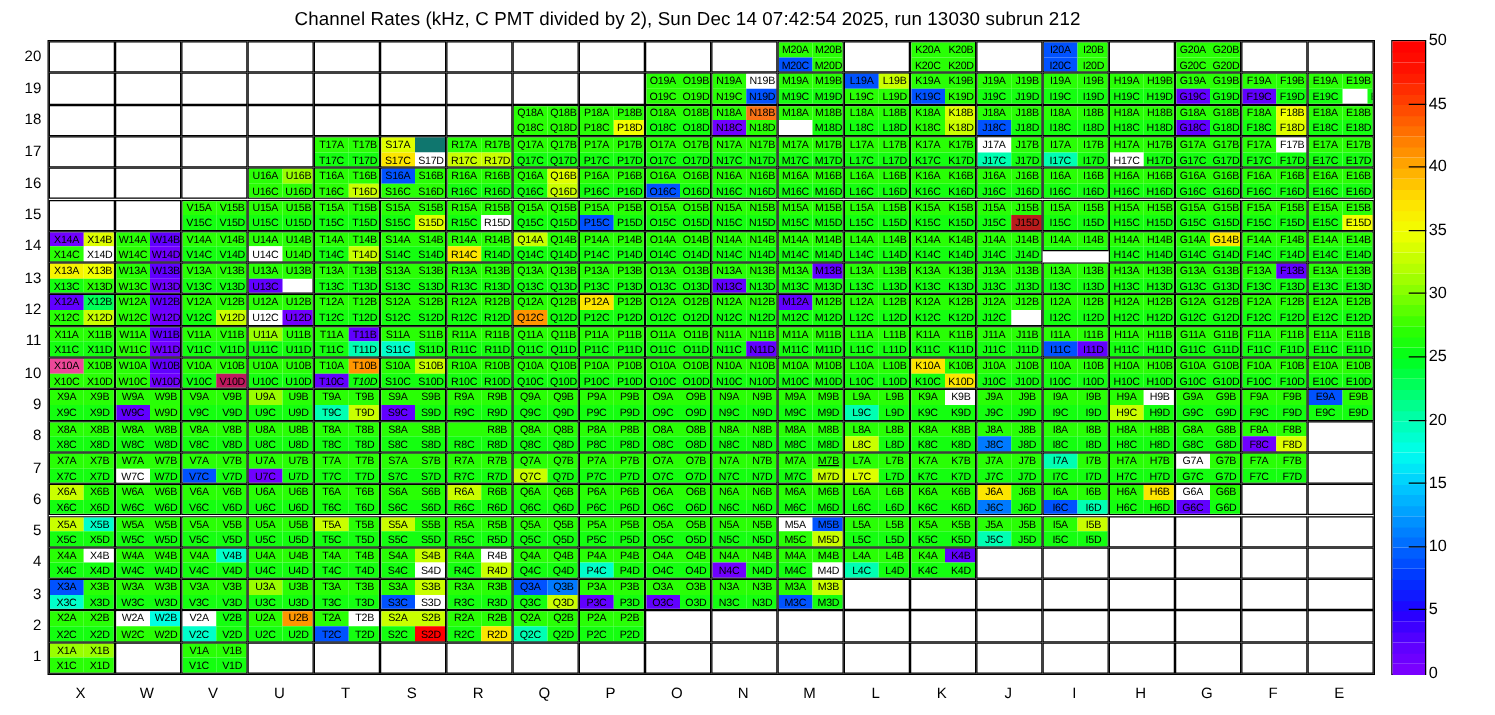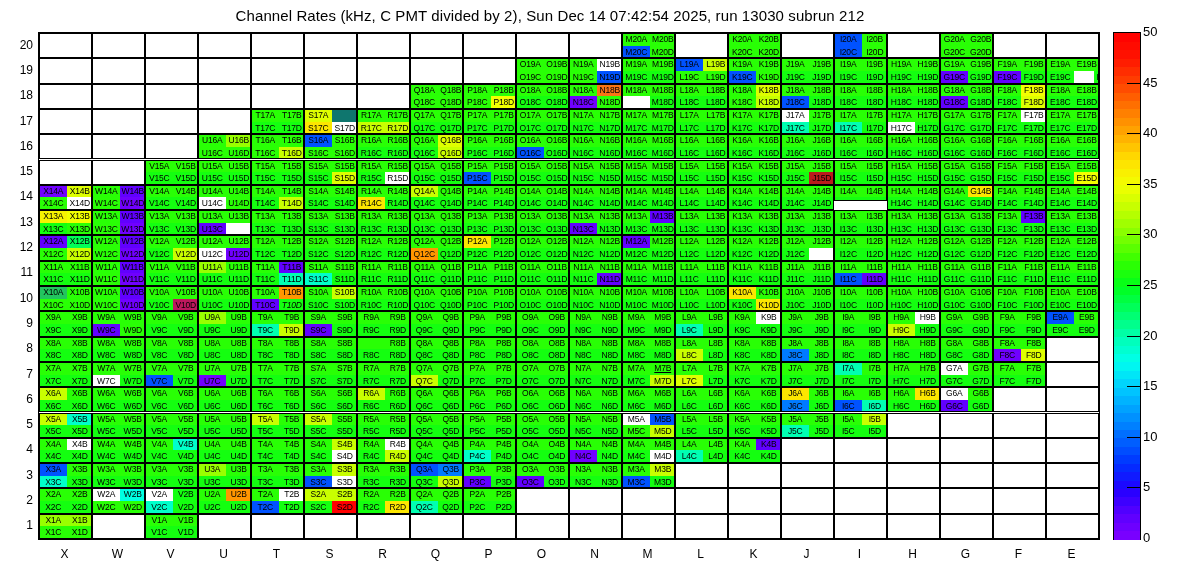--- a/index.html
+++ b/index.html
@@ -89,21 +89,21 @@
           <div class="sub" style="left: 0px; top: 11.65px; width: 26.5px; height: 12.65px; background: rgb(41, 255, 5);">X12C</div>
           <div class="sub" style="left: 26.5px; top: 11.65px; width: 26.5px; height: 12.65px; background: rgb(201, 255, 0);">X12D</div>
         </div>
         <div class="box" style="left: 0px; top: 227.7px; width: 53px; height: 25.3px;">
           <div class="sub" style="left: 0px; top: -1px; width: 26.5px; height: 12.65px; background: rgb(41, 255, 5);">X11A</div>
           <div class="sub" style="left: 26.5px; top: -1px; width: 26.5px; height: 12.65px; background: rgb(41, 255, 5);">X11B</div>
           <div class="sub" style="left: 0px; top: 11.65px; width: 26.5px; height: 12.65px; background: rgb(20, 255, 16);">X11C</div>
           <div class="sub" style="left: 26.5px; top: 11.65px; width: 26.5px; height: 12.65px; background: rgb(20, 255, 16);">X11D</div>
         </div>
         <div class="box" style="left: 0px; top: 253px; width: 53px; height: 25.3px;">
-          <div class="sub" style="left: 0px; top: -1px; width: 26.5px; height: 12.65px; background: #22c55e;">X10A</div>
+          <div class="sub" style="left: 0px; top: -1px; width: 26.5px; height: 12.65px; background: #ec4899;">X10A</div>
           <div class="sub" style="left: 26.5px; top: -1px; width: 26.5px; height: 12.65px; background: rgb(41, 255, 5);">X10B</div>
           <div class="sub" style="left: 0px; top: 11.65px; width: 26.5px; height: 12.65px; background: rgb(41, 255, 5);">X10C</div>
           <div class="sub" style="left: 26.5px; top: 11.65px; width: 26.5px; height: 12.65px; background: rgb(41, 255, 5);">X10D</div>
         </div>
         <div class="box" style="left: 0px; top: 278.3px; width: 53px; height: 25.3px;">
           <div class="sub" style="left: 0px; top: -1px; width: 26.5px; height: 12.65px; background: rgb(41, 255, 5);">X9A</div>
           <div class="sub" style="left: 26.5px; top: -1px; width: 26.5px; height: 12.65px; background: rgb(41, 255, 5);">X9B</div>
           <div class="sub" style="left: 0px; top: 11.65px; width: 26.5px; height: 12.65px; background: rgb(20, 255, 16);">X9C</div>
           <div class="sub" style="left: 26.5px; top: 11.65px; width: 26.5px; height: 12.65px; background: rgb(20, 255, 16);">X9D</div>
         </div>

